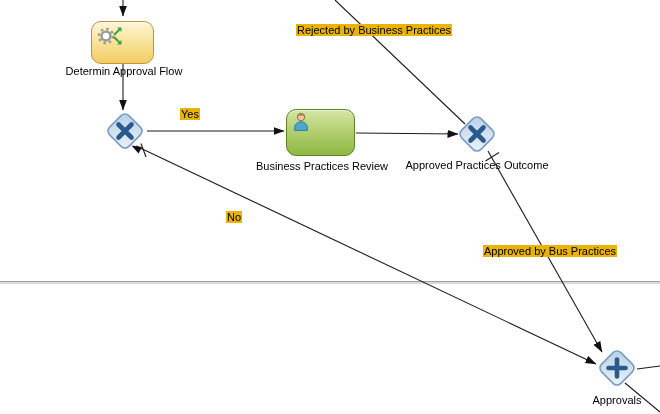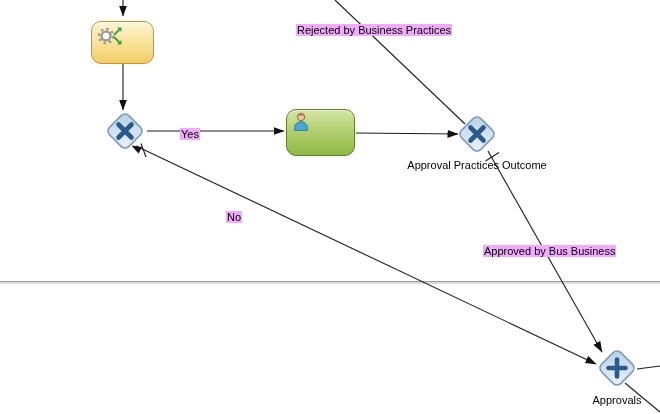--- a/index.html
+++ b/index.html
@@ -12,21 +12,21 @@
   .task-yellow{left:91px;top:21px;width:63px;height:43px;border:1.5px solid #c49133;
                background:linear-gradient(to bottom,#fdf5d7 0%,#f9e59e 45%,#f2cd66 100%);
                box-shadow:inset 0 1px 0 rgba(255,255,255,.8);}
   .task-green{left:286px;top:109px;width:69px;height:47px;border:1.5px solid #5c8126;
               background:linear-gradient(to bottom,#d4e6a6 0%,#b4d073 45%,#8fb843 100%);
               box-shadow:inset 0 1px 0 rgba(255,255,255,.5);}
   .task .icon{position:absolute;left:4px;top:3px;}
   .gw{position:absolute;width:46px;height:46px;}
   .lbl{position:absolute;white-space:nowrap;}
   .lbl-c{text-align:center;}
-  .edge-lbl{position:absolute;background:#f0abfc;padding:0 1px;white-space:nowrap;}
+  .edge-lbl{position:absolute;background:#eab308;padding:0 1px;white-space:nowrap;}
 </style>
 </head>
 <body>
 
 <div class="canvas">
 
   <div class="divider"></div>
 
   <svg class="wires" width="660" height="414" viewBox="0 0 660 414">
     <defs>
@@ -61,20 +61,21 @@
         <circle cx="10" cy="11" r="4.4" fill="#fff" stroke="#999" stroke-width="2.4"></circle>
         <g stroke="#3da144" stroke-width="2" fill="#3da144">
           <path d="M18,10 L24,4" fill="none"></path>
           <polygon points="25.5,2.5 25.5,7 21,2.5" stroke="none"></polygon>
           <path d="M18,12 L24,18" fill="none"></path>
           <polygon points="25.5,19.5 25.5,15 21,19.5" stroke="none"></polygon>
         </g>
       </svg>
     </span>
   </div>
+  <div class="lbl lbl-c" style="left:24px;top:65px;width:200px;">Determin Approval Flow</div>
 
   <div class="gw" style="left:102px;top:108px;">
     <svg width="46" height="46" viewBox="0 0 46 46">
       <defs>
         <linearGradient id="gwg1" x1="0" y1="0" x2="1" y2="1">
           <stop offset="0" stop-color="#b7cfe6"></stop>
             <stop offset="1" stop-color="#ecf3fa"></stop>
         </linearGradient>
       </defs>
       <rect x="9.4" y="9.4" width="27.2" height="27.2" rx="5.5" transform="rotate(45 23 23)" fill="url(#gwg1)" stroke="#7b9cc2" stroke-width="1.6"></rect>
@@ -84,47 +85,48 @@
 
   <div class="task task-green">
     <span class="icon" style="left:6px;top:2px;">
       <svg width="16" height="19" viewBox="0 0 16 19">
         <circle cx="8" cy="5" r="3.7" fill="#edc9a0" stroke="#9c6b3f" stroke-width="1"></circle>
         <path d="M4.5,4.4 a3.7,3.7 0 0 1 7,0 q-3.5,-2 -7,0 z" fill="#a97848"></path>
         <path d="M1.6,18.4 v-3 a6.4,5.6 0 0 1 12.8,0 v3 z" fill="#4ba7cf" stroke="#2e7d9e" stroke-width="1"></path>
       </svg>
     </span>
   </div>
+  <div class="lbl lbl-c" style="left:232px;top:160px;width:180px;">Business Practices Review</div>
 
   <div class="gw" style="left:454px;top:111px;">
     <svg width="46" height="46" viewBox="0 0 46 46">
       <defs>
         <linearGradient id="gwg2" x1="0" y1="0" x2="1" y2="1">
           <stop offset="0" stop-color="#b7cfe6"></stop>
             <stop offset="1" stop-color="#ecf3fa"></stop>
         </linearGradient>
       </defs>
       <rect x="9.4" y="9.4" width="27.2" height="27.2" rx="5.5" transform="rotate(45 23 23)" fill="url(#gwg2)" stroke="#7b9cc2" stroke-width="1.6"></rect>
       <path d="M16.5,16.5 L29.5,29.5 M29.5,16.5 L16.5,29.5" stroke="#2a5a8c" stroke-width="4.6" stroke-linecap="round" fill="none"></path>
     </svg>
   </div>
-  <div class="lbl lbl-c" style="left:387px;top:159px;width:180px;">Approval Practices Outcome</div>
+  <div class="lbl lbl-c" style="left:387px;top:159px;width:180px;">Approved Practices Outcome</div>
 
   <div class="gw" style="left:594px;top:345px;">
     <svg width="46" height="46" viewBox="0 0 46 46">
       <defs>
         <linearGradient id="gwg3" x1="0" y1="0" x2="1" y2="1">
           <stop offset="0" stop-color="#b7cfe6"></stop>
             <stop offset="1" stop-color="#ecf3fa"></stop>
         </linearGradient>
       </defs>
       <rect x="9.4" y="9.4" width="27.2" height="27.2" rx="5.5" transform="rotate(45 23 23)" fill="url(#gwg3)" stroke="#7b9cc2" stroke-width="1.6"></rect>
       <path d="M14.5,23 L31.5,23 M23,14.5 L23,31.5" stroke="#2a5a8c" stroke-width="4.6" stroke-linecap="round" fill="none"></path>
     </svg>
   </div>
   <div class="lbl lbl-c" style="left:567px;top:394px;width:100px;">Approvals</div>
 
-  <div class="edge-lbl" style="left:180px;top:128px;">Yes</div>
+  <div class="edge-lbl" style="left:180px;top:108px;">Yes</div>
   <div class="edge-lbl" style="left:226px;top:211px;">No</div>
   <div class="edge-lbl" style="left:296px;top:24px;">Rejected by Business Practices</div>
-  <div class="edge-lbl" style="left:483px;top:245px;">Approved by Bus Business</div>
+  <div class="edge-lbl" style="left:483px;top:245px;">Approved by Bus Practices</div>
 
 </div>
 
 </body></html>

